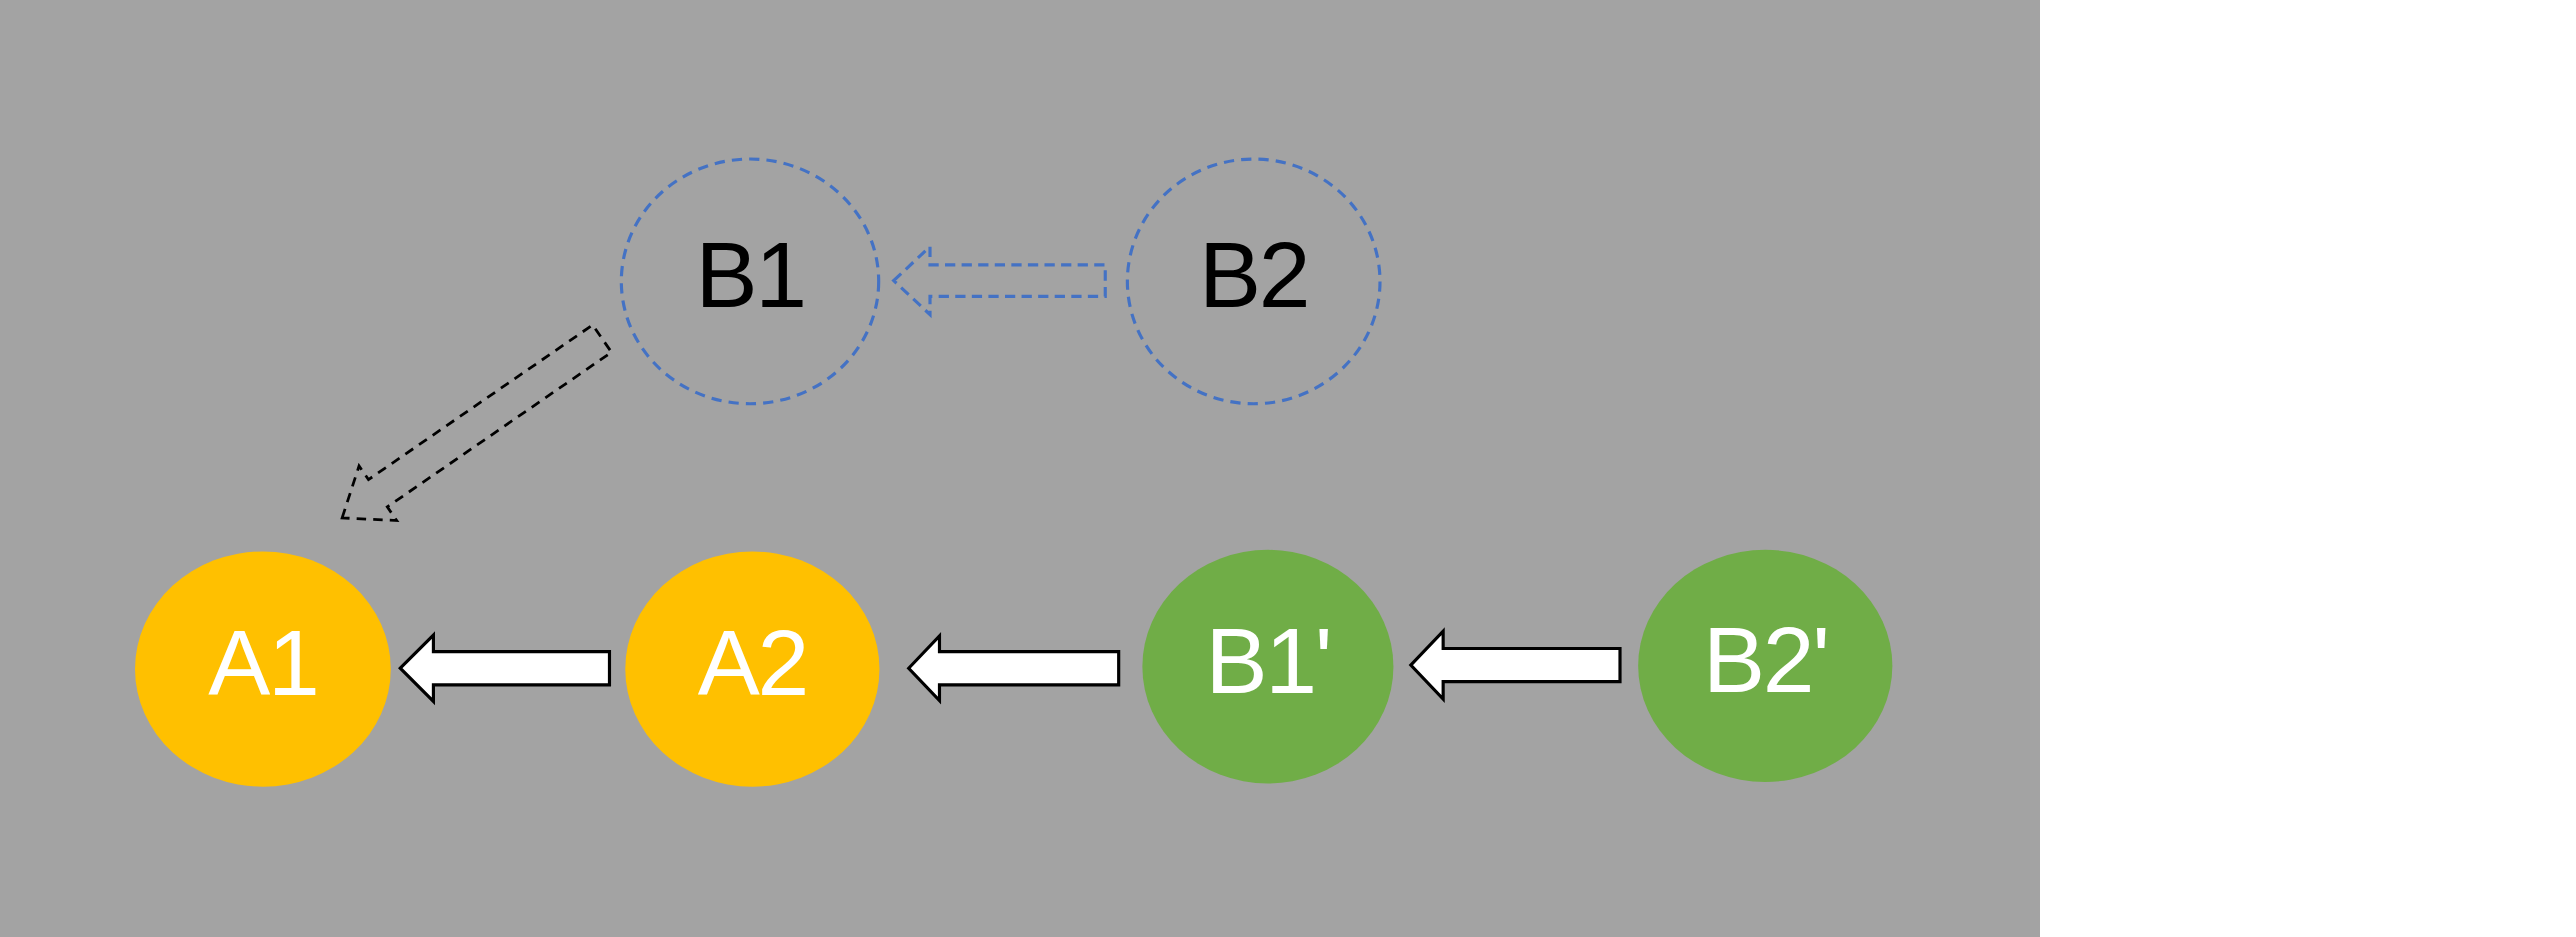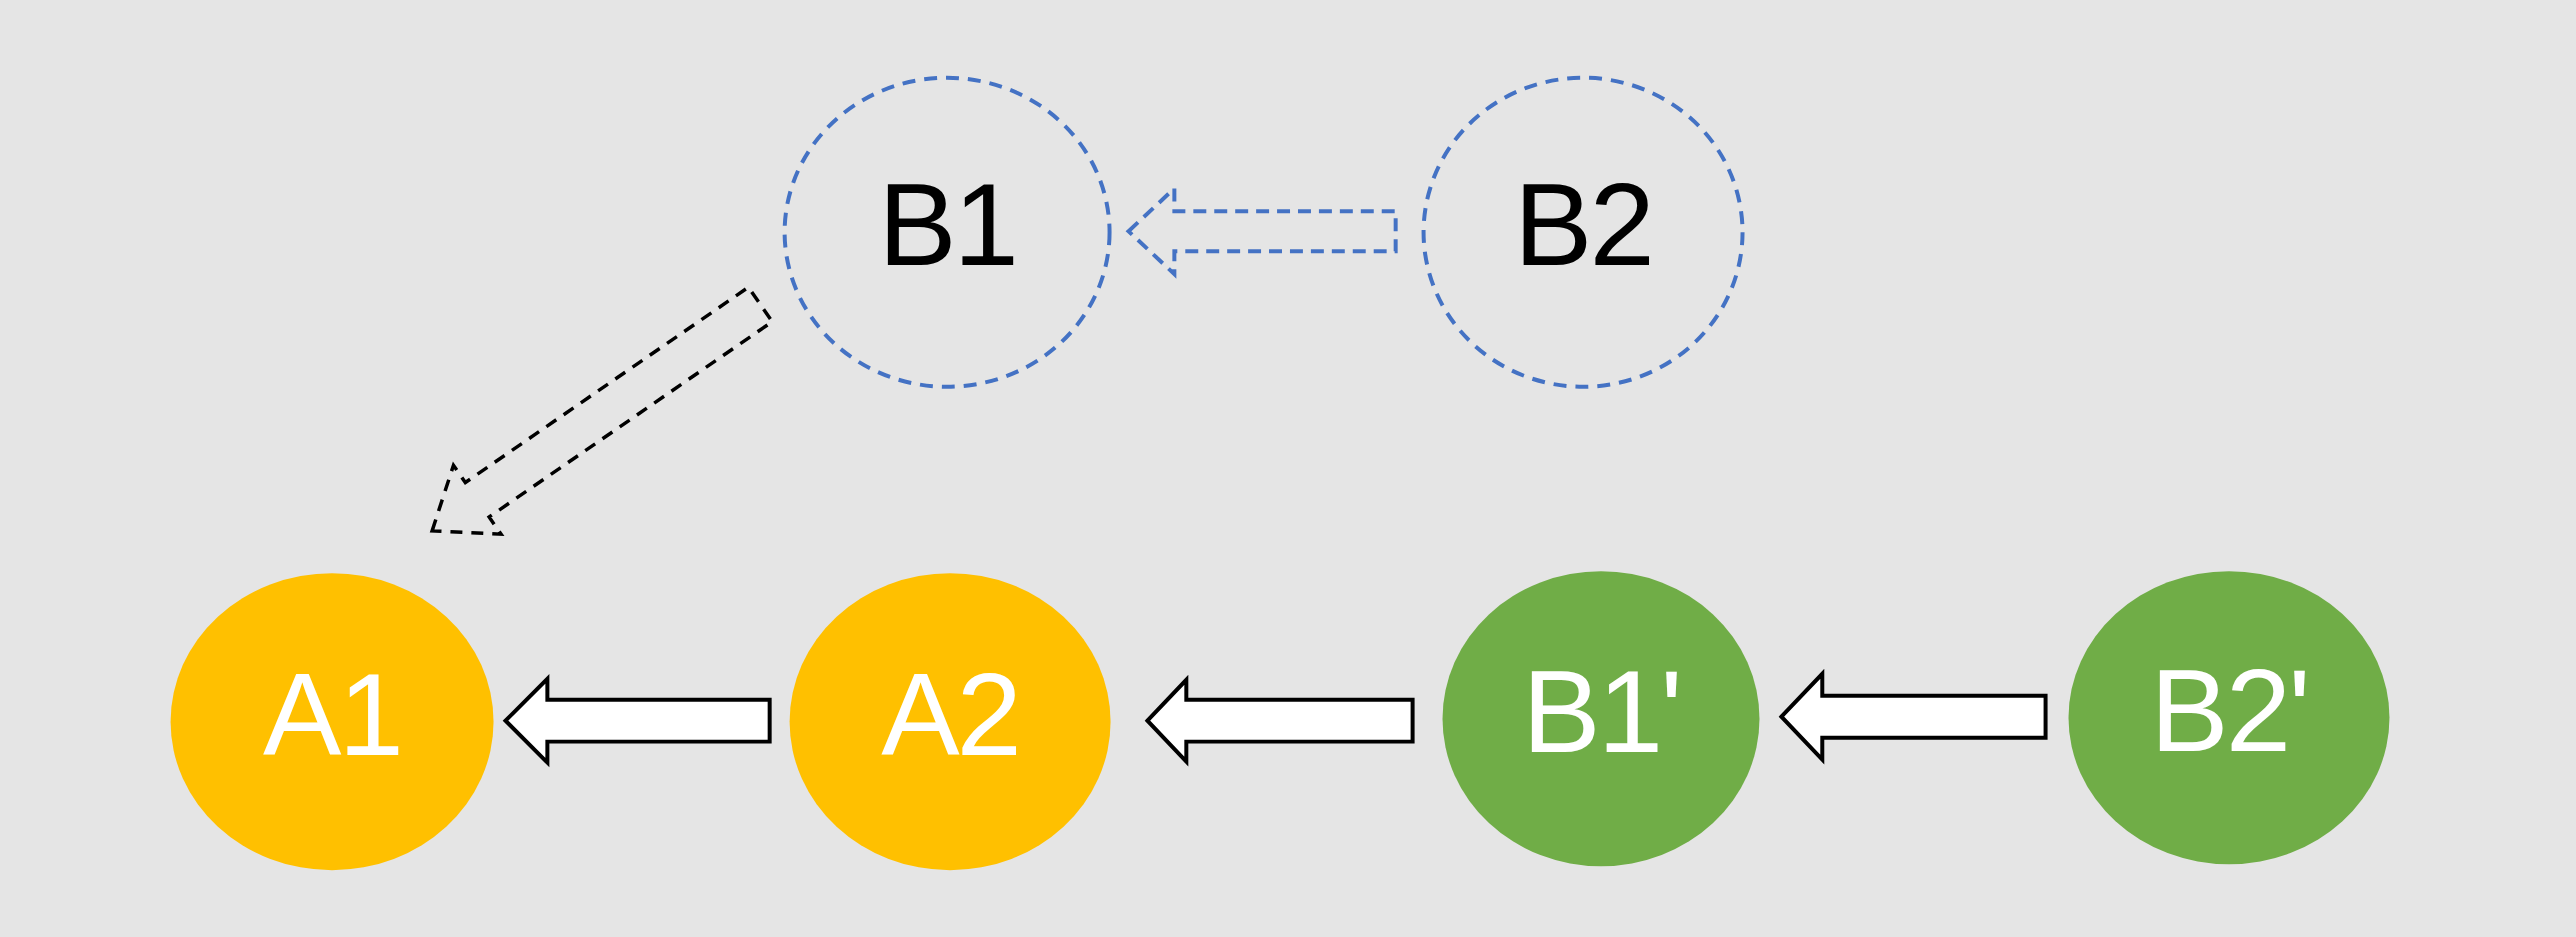--- a/index.html
+++ b/index.html
@@ -1,19 +1,19 @@
 <!DOCTYPE html>
 <html><head>
 <meta charset="utf-8">
 <style>
   html, body { margin: 0; padding: 0; background: #ffffff; }
   .canvas {
-    width: 2576px;
+    width: 2040px;
     height: 937px;
-    background: #e5e5e5;
+    background: #a3a3a3;
     position: relative;
     overflow: hidden;
   }
   svg { display: block; width: 100%; height: 100%; }
   svg text.node-label {
     font-family: "Liberation Sans", sans-serif;
     font-size: 118px;
     letter-spacing: -3px;
     text-anchor: middle;
   }

